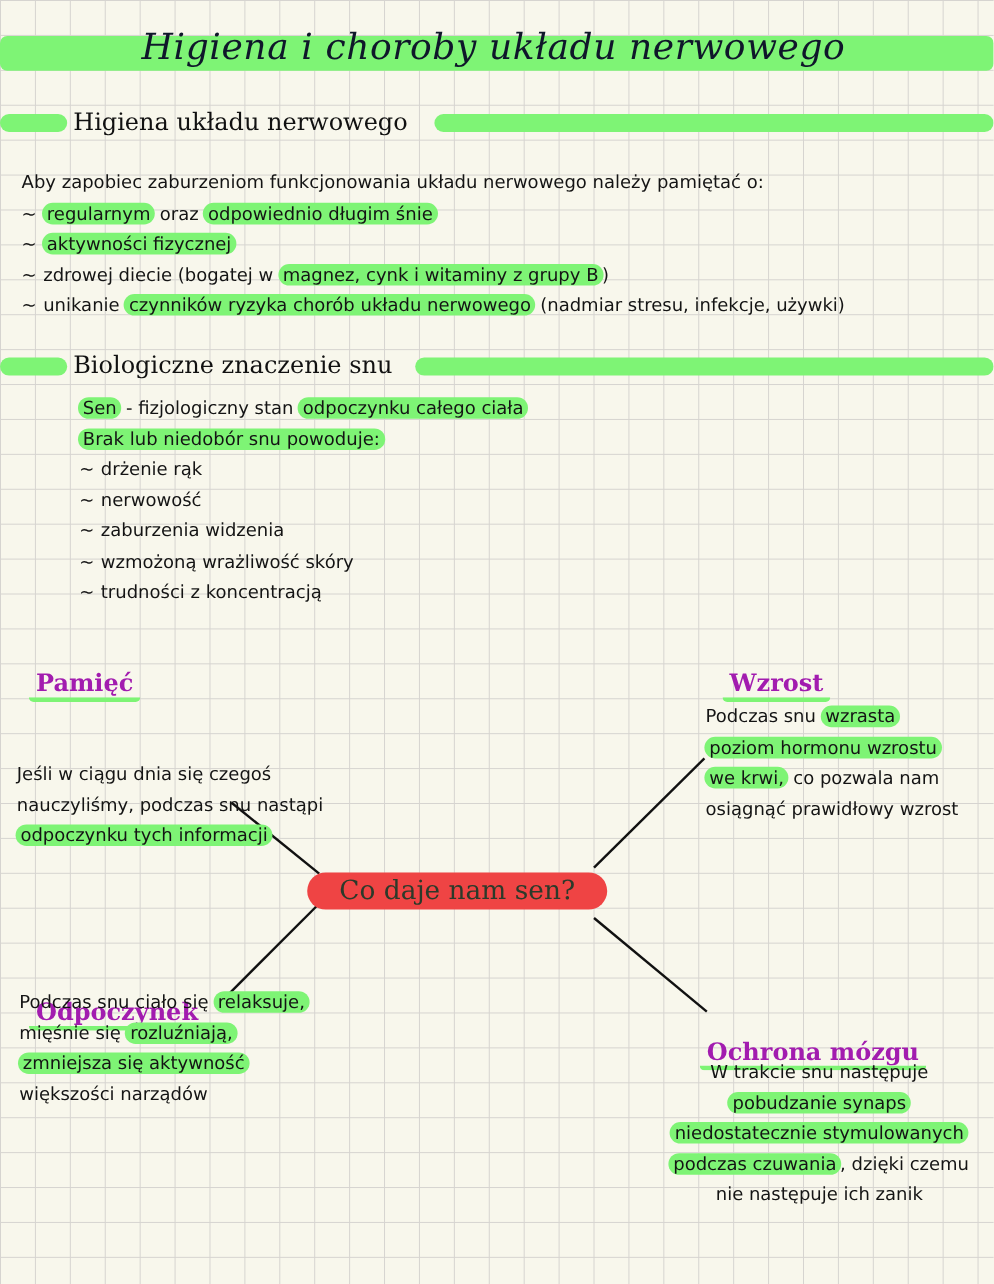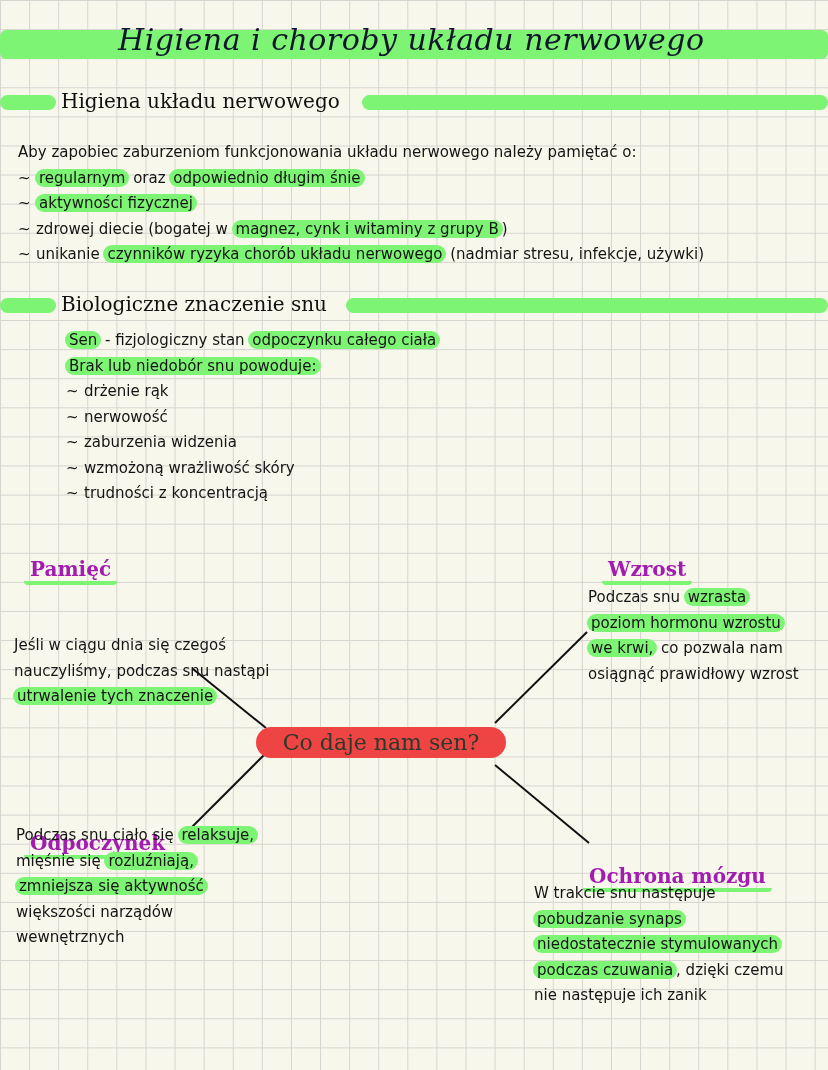--- a/index.html
+++ b/index.html
@@ -100,40 +100,39 @@
   <line x1="495" y1="723" x2="587" y2="632" stroke="#111" stroke-width="2"></line>
   <line x1="495" y1="765" x2="589" y2="843" stroke="#111" stroke-width="2"></line>
 </svg>
 
 <div class="abs bubble">Co daje nam sen?</div>
 
 <div class="abs sub-heading" style="left:24px;top:557px;">Pamięć</div>
 <div class="abs" style="left:14px;top:585px;margin-top:48px;">
   <div class="line">Jeśli w ciągu dnia się czegoś</div>
   <div class="line">nauczyliśmy, podczas snu nastąpi</div>
-  <div class="line"><span class="hl">utrwalenie tych znaczenie</span></div>
+  <div class="line"><span class="hl">odpoczynku tych informacji</span></div>
 </div>
 
 <div class="abs sub-heading" style="left:602px;top:557px;">Wzrost</div>
 <div class="abs" style="left:588px;top:585px;">
   <div class="line"><span>Podczas snu </span><span class="hl">wzrasta</span></div>
   <div class="line"><span class="hl">poziom hormonu wzrostu</span></div>
   <div class="line"><span class="hl">we krwi,</span><span> co pozwala nam</span></div>
   <div class="line">osiągnąć prawidłowy wzrost</div>
 </div>
 
 <div class="abs sub-heading" style="left:24px;top:789px;margin-top:42px;">Odpoczynek</div>
 <div class="abs" style="left:16px;top:823px;">
   <div class="line"><span>Podczas snu ciało się </span><span class="hl">relaksuje,</span></div>
   <div class="line"><span>mięśnie się </span><span class="hl">rozluźniają,</span></div>
   <div class="line"><span class="hl">zmniejsza się aktywność</span></div>
   <div class="line">większości narządów</div>
-  <div class="line">wewnętrznych</div>
 </div>
 
 <div class="abs sub-heading" style="left:583px;top:846px;margin-top:18px;">Ochrona mózgu</div>
-<div class="abs" style="left:534px;top:881px;">
+<div class="abs" style="left:558px;top:881px;text-align:center;">
   <div class="line">W trakcie snu następuje</div>
   <div class="line"><span class="hl">pobudzanie synaps</span></div>
   <div class="line"><span class="hl">niedostatecznie stymulowanych</span></div>
   <div class="line"><span class="hl">podczas czuwania</span><span>, dzięki czemu</span></div>
   <div class="line">nie następuje ich zanik</div>
 </div>
 
 </body></html>

